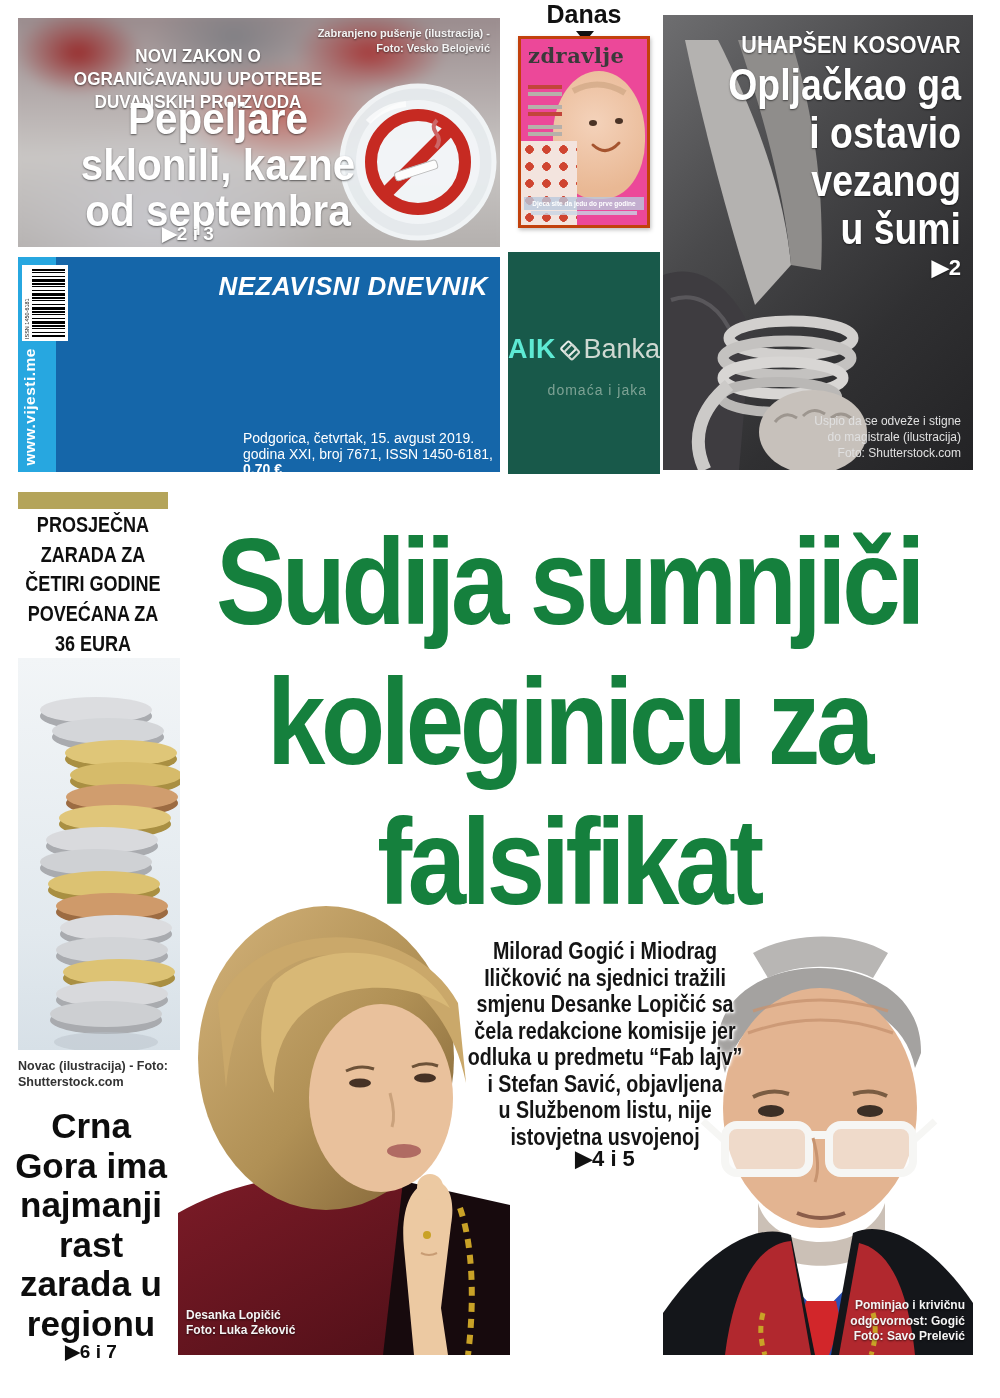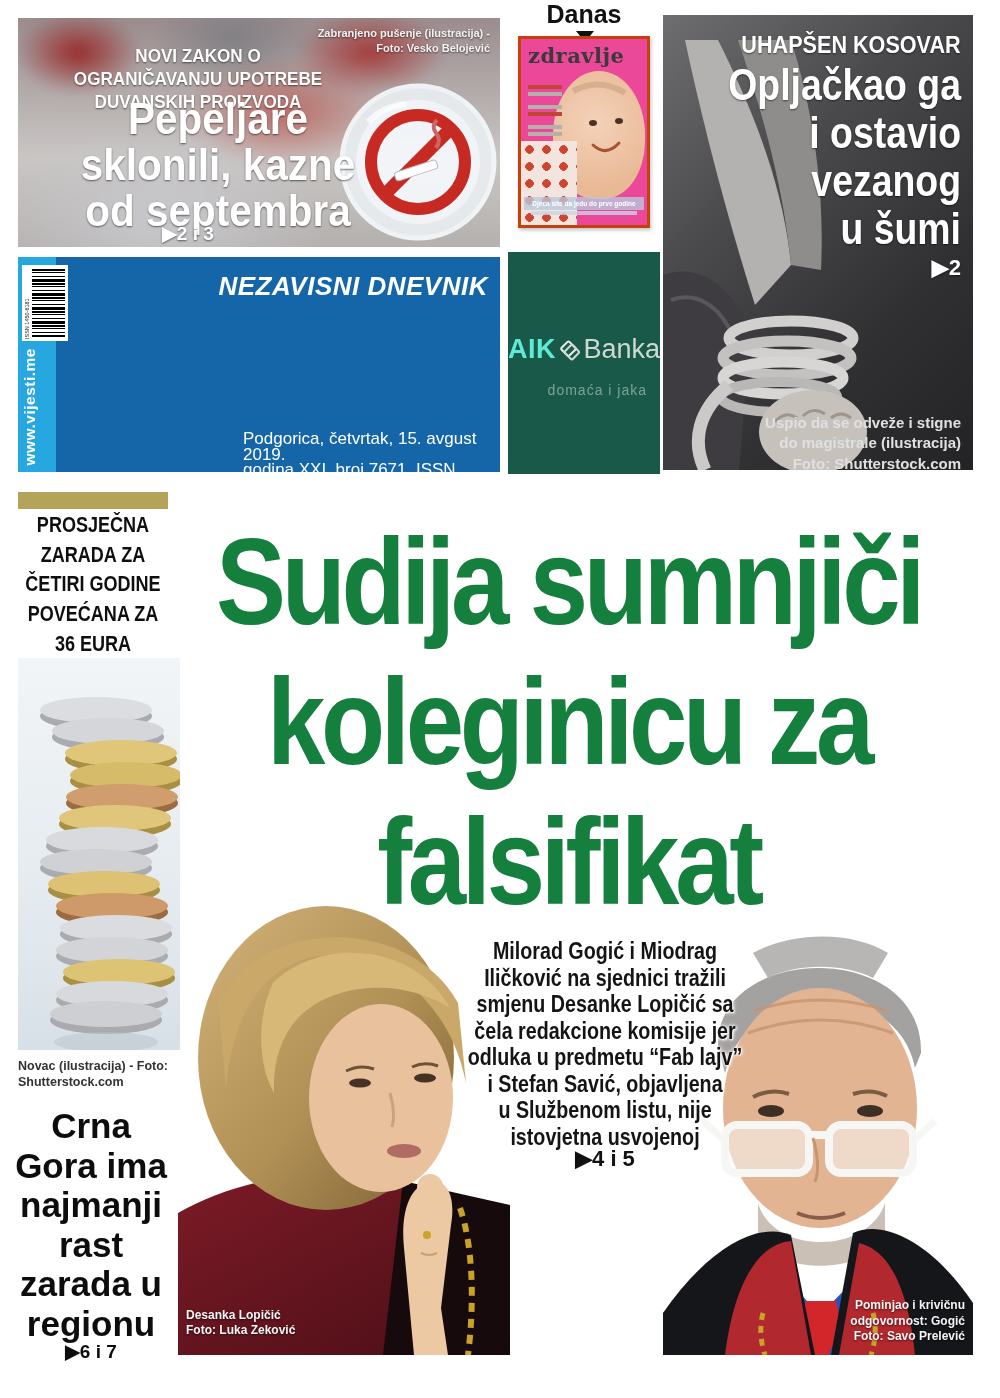--- a/index.html
+++ b/index.html
@@ -46,35 +46,35 @@
      color:#fff;font-size:6.5px;font-weight:700;line-height:13px;text-align:center;}
   .cover-cap2{left:10px;right:10px;bottom:10px;height:4px;background:rgba(200,212,228,.8);}
 
   
   #tr{left:663px;top:15px;width:310px;height:455px;overflow:hidden;
       background:linear-gradient(135deg,#6e6e70 0%,#4a4a4c 35%,#303032 70%,#232325 100%);}
   .tr-kicker{right:12px;top:16px;font-size:24px;font-weight:900;transform:scaleX(.9);transform-origin:right;}
   .tr-head{right:12px;top:46px;width:300px;text-align:right;font-size:44px;font-weight:800;line-height:1.09;
            transform:scaleX(.85);transform-origin:right;}
   .tr-ref{right:12px;top:240px;font-size:22px;font-weight:800;}
-  .tr-cap{right:12px;top:398px;text-align:right;font-size:15px;font-weight:700;line-height:1.35;color:#e0e0e0;}
+  .tr-cap{right:12px;top:398px;text-align:right;font-size:12px;font-weight:400;line-height:1.35;color:#e0e0e0;}
 
   
   #masthead{left:18px;top:257px;width:482px;height:215px;background:#1566a9;}
   .mh-strip{left:0;top:0;width:38px;height:215px;background:#27a7e0;}
   .mh-url{left:3px;bottom:6px;width:34px;color:#fff;font-weight:700;font-size:15.5px;
           writing-mode:vertical-rl;transform:rotate(180deg);letter-spacing:.5px;}
   .bc-box{left:4px;top:8px;width:46px;height:76px;background:#fff;display:flex;padding:2px;box-sizing:border-box;}
   .bc-issn{writing-mode:vertical-rl;transform:rotate(180deg);font-size:5.5px;color:#111;line-height:7px;}
   .bc-stripes{flex:1;margin:2px 1px;background:repeating-linear-gradient(180deg,
       #000 0 2px,#fff 2px 3px,#000 3px 4px,#fff 4px 7px,#000 7px 8px,#fff 8px 10px,#000 10px 13px,#fff 13px 14px);}
   .mh-tagline{right:12px;top:14px;font-size:26px;font-weight:900;font-style:italic;letter-spacing:.5px;}
   .mh-title{left:44px;top:2px;width:438px;text-align:center;font-family:"DejaVu Serif",serif;
             font-weight:700;font-size:132px;line-height:168px;letter-spacing:-3px;}
-  .mh-date{left:225px;top:174px;font-size:17px;line-height:15.5px;color:#fff;}
+  .mh-date{left:225px;top:174px;font-size:14px;line-height:15.5px;color:#fff;}
   .mh-price{font-weight:800;}
 
   
   #ad{left:508px;top:252px;width:152px;height:222px;background:#18594a;}
   .ad-row{left:0;top:82px;width:100%;display:flex;justify-content:center;align-items:center;gap:1px;}
   .ad-aik{font-size:27px;font-weight:800;color:#5eead4;letter-spacing:.5px;}
   .ad-banka{font-size:27px;font-weight:400;color:#cfd9d2;}
   .ad-slogan{right:13px;top:118px;font-size:14px;color:#7da294;letter-spacing:1px;margin-top:12px;}
 
   

